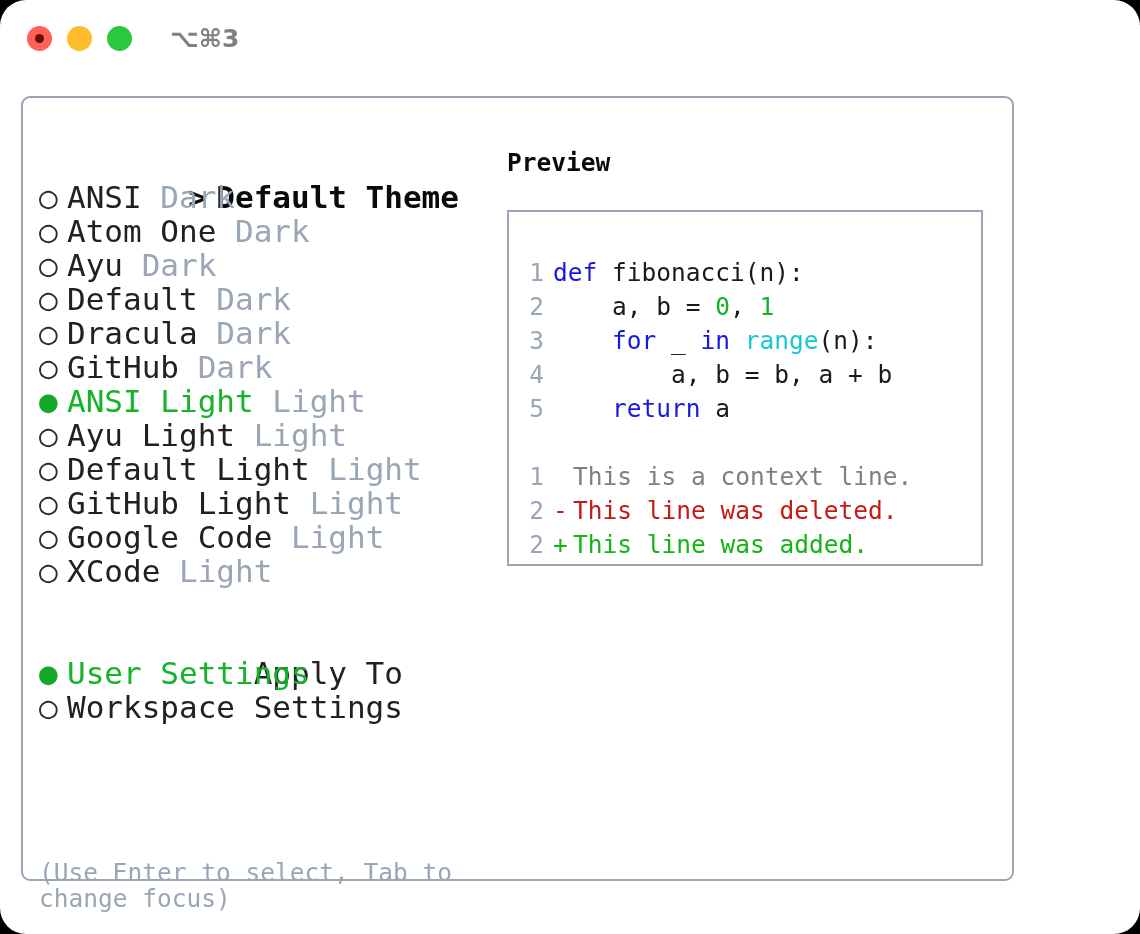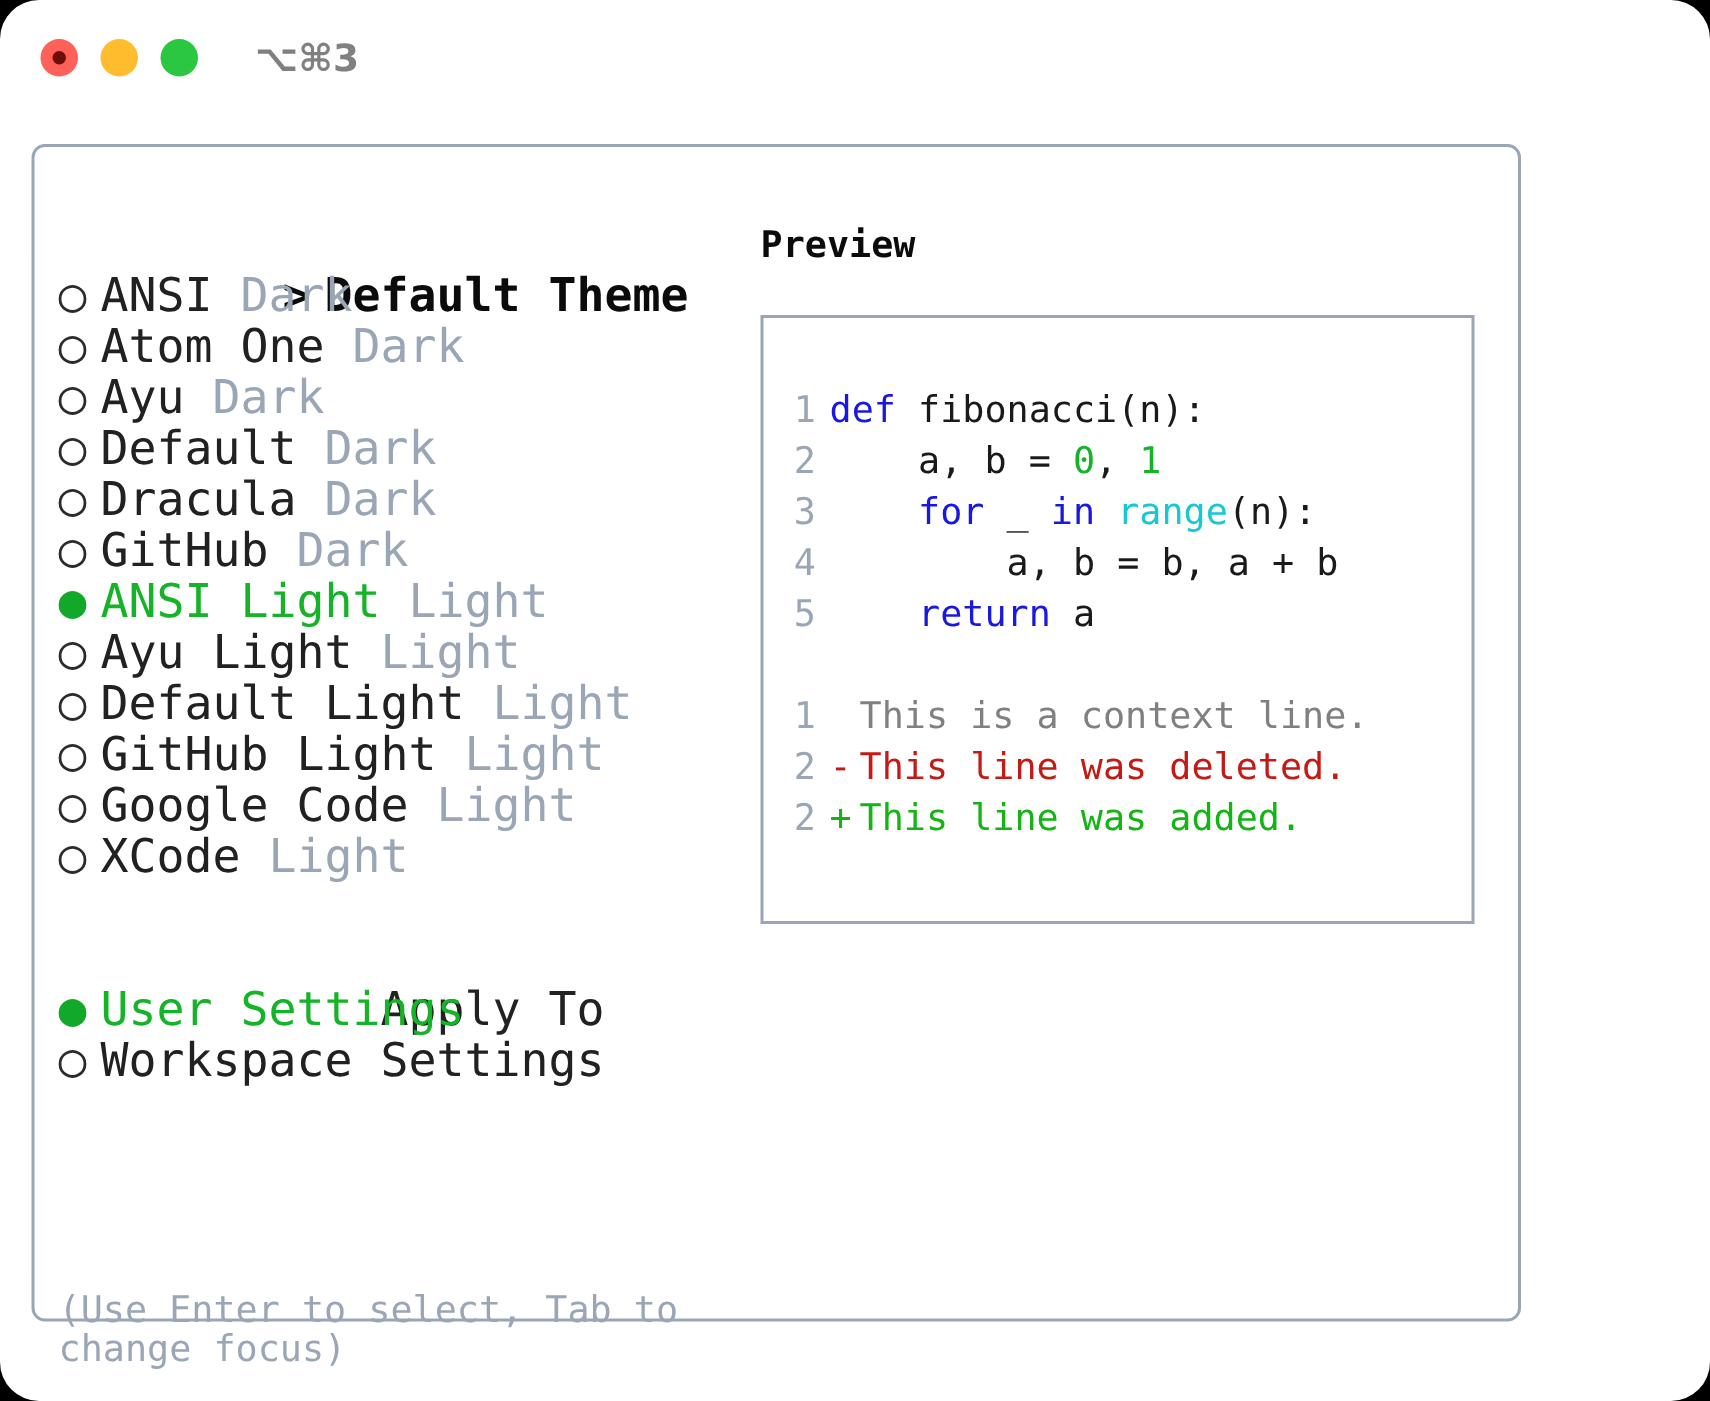--- a/index.html
+++ b/index.html
@@ -133,21 +133,21 @@
   #preview-title {
     font-size: 24.5px;
     font-weight: bold;
     color: #0b0b0b;
     line-height: 34px;
   }
 
   #preview-box {
     margin-top: 30px;
     width: 476px;
-    height: 406px;
+    height: 356px;
     border: 2px solid #9aa6b5;
     box-sizing: border-box;
     background: #ffffff;
     padding: 44px 0 0 0;
   }
 
   .code-line {
     font-size: 24.5px;
     line-height: 34px;
     white-space: pre;

